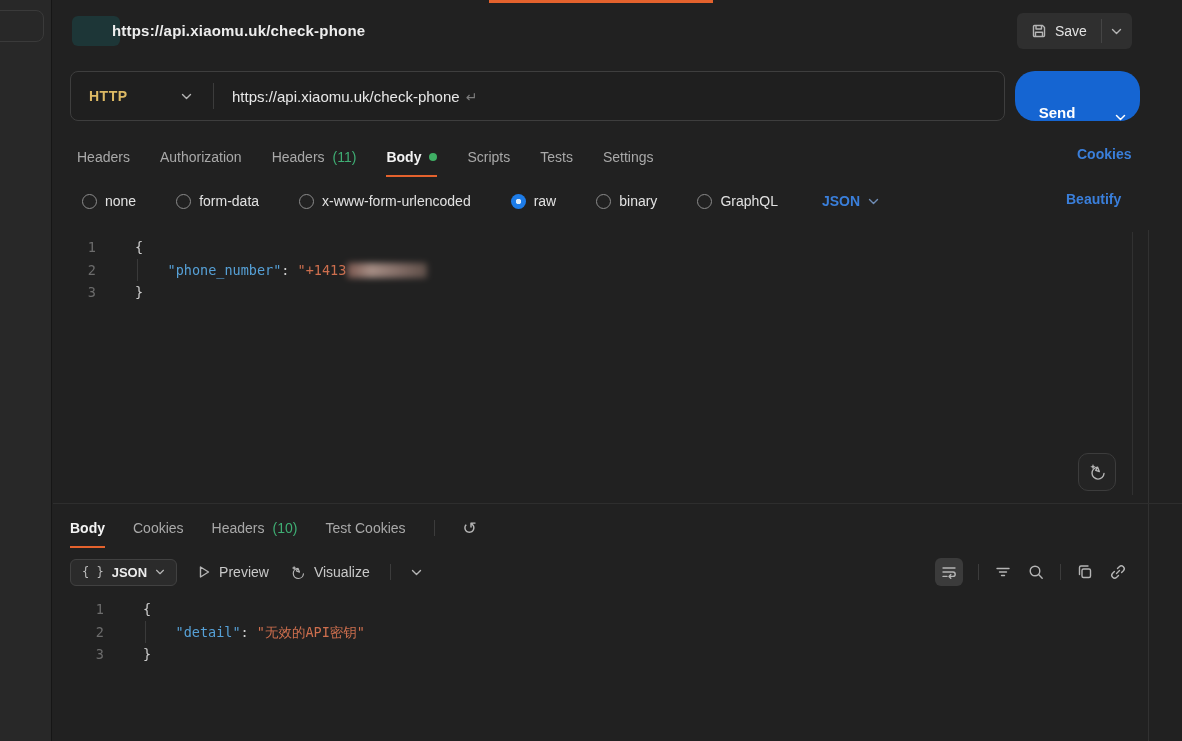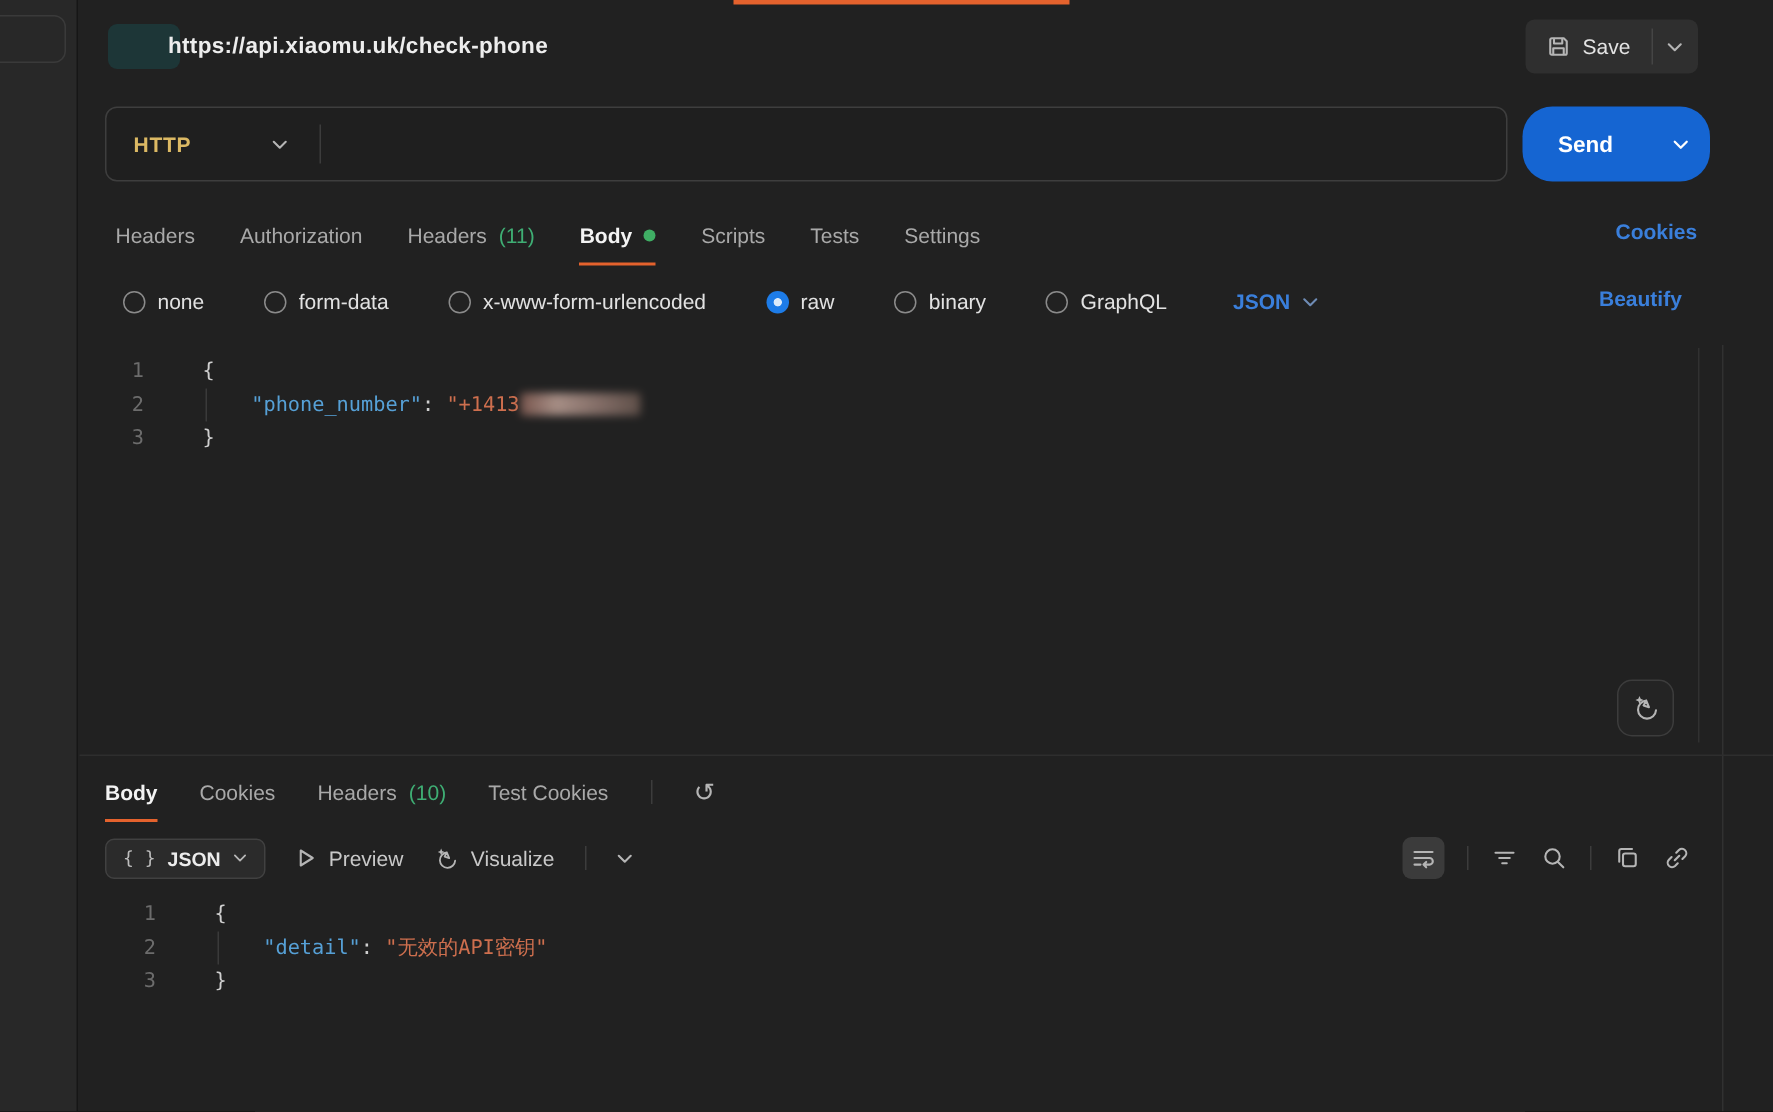--- a/index.html
+++ b/index.html
@@ -28,21 +28,21 @@
   .save-chev { width:30px; display:flex; align-items:center; justify-content:center; cursor:pointer; }
 
   
   .url-box { left:70px; top:71px; width:935px; height:50px; background:#1f1f1f; border:1px solid #3e3e3e;
     border-radius:8px; display:flex; align-items:center; }
   .method { padding:0 0 0 18px; width:110px; font-size:14px; font-weight:700; color:#dcb964; letter-spacing:.5px; }
   .method-chev { width:30px; display:flex; align-items:center; cursor:pointer; }
   .url-divider { width:1px; height:26px; background:#3c3c3c; margin:0 2px; }
   .url-text { padding-left:16px; font-size:15px; color:#e8e8e8; }
   .url-suffix { color:#7c7c7c; font-size:14px; padding-left:6px; }
-  .send-group { left:1015px; top:71px; height:50px; background:#1565d2; border-radius:20px; display:flex; align-items:center; }
+  .send-group { left:1015px; top:71px; height:50px; background:#1565d2; border-radius:20px; display:flex; align-items:flex-end; }
   .send-main { width:84px; display:flex; align-items:center; justify-content:center; font-size:15px; font-weight:700; color:#fff; cursor:pointer; }
   .send-divider { width:1px; background:rgba(255,255,255,.28); margin:8px 0; }
   .send-chev { width:40px; display:flex; align-items:center; justify-content:center; cursor:pointer; }
 
   
   .req-tabs { left:77px; top:139px; height:36px; display:flex; align-items:center; gap:30px; font-size:14px; color:#a9a9a9; }
   .tab { cursor:pointer; display:flex; align-items:center; gap:8px; position:relative; padding:8px 0; }
   .tab .count { color:#3fae74; }
   .tab.active { color:#f3f3f3; font-weight:600; }
   .tab.active .underline { position:absolute; left:0; right:0; bottom:-4px; height:2px; background:#e4622d; }
@@ -139,20 +139,21 @@
   </div>
 
   <div class="abs url-box">
     <div class="method">HTTP</div>
     <div class="method-chev">
       <svg class="icon" width="11" height="7" viewBox="0 0 11 7">
           <path d="M1.5 1.5 L5.5 5.5 L9.5 1.5"></path>
         </svg>
     </div>
     <div class="url-divider"></div>
+    <div class="url-text"><span>https://api.xiaomu.uk/check-phone</span><span class="url-suffix">↵</span></div>
   </div>
 
   <div class="abs send-group">
     <div class="send-main">Send</div>
     <div class="send-divider"></div>
     <div class="send-chev">
       <svg width="11" height="7" viewBox="0 0 11 7">
           <path d="M1.5 1.5 L5.5 5.5 L9.5 1.5" stroke="#fff" stroke-width="1.5" fill="none" stroke-linecap="round" stroke-linejoin="round"></path>
         </svg>
     </div>

